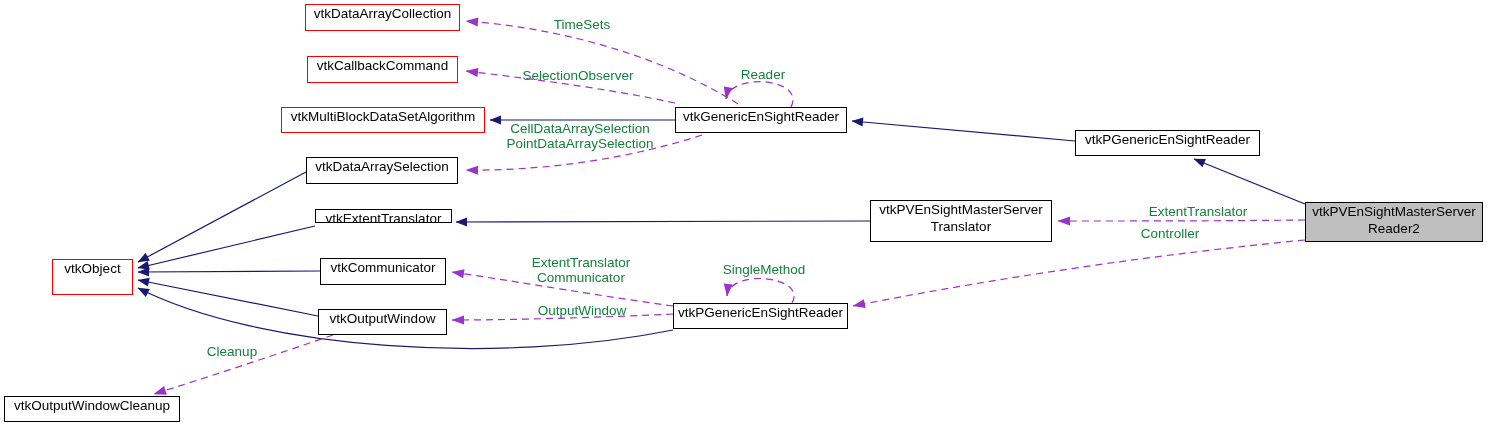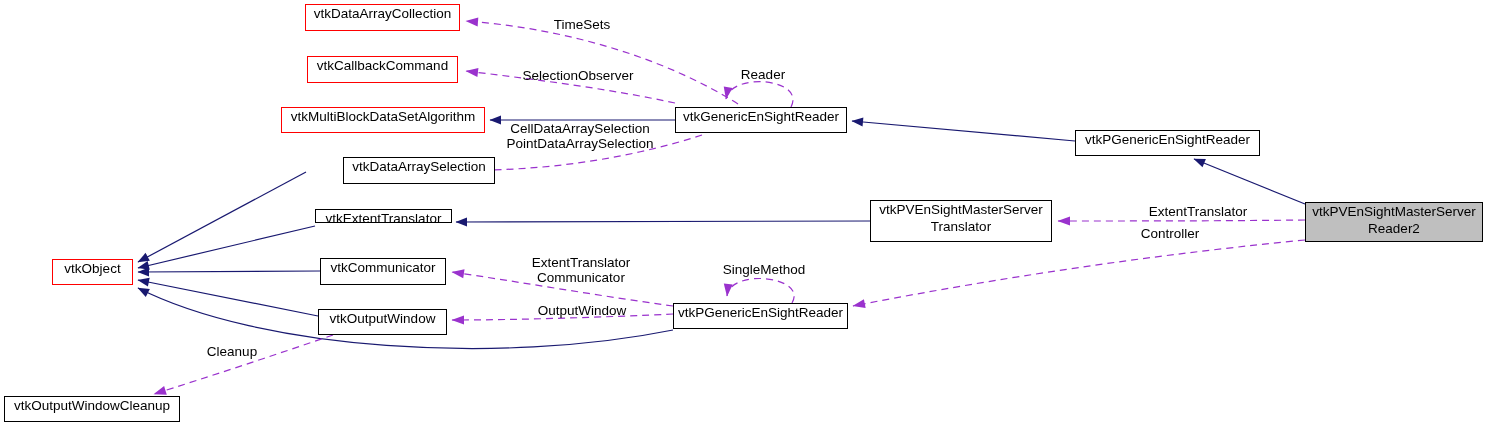--- a/index.html
+++ b/index.html
@@ -45,21 +45,21 @@
     cursor: pointer;
   }
   .node.truncated { border-color: #ff0000; }
   .node.focus { background: #bfbfbf; cursor: default; }
   .edge-label {
     position: absolute;
     transform: translate(-50%, -50%);
     text-align: center;
     font-size: 13.5px;
     line-height: 15px;
-    color: #000000;
+    color: #15803d;
     white-space: nowrap;
   }
 </style>
 </head>
 <body>
 
 <div id="canvas">
   <svg id="edges-layer" xmlns="http://www.w3.org/2000/svg">
     <defs>
       <marker id="arrow-inherit" markerUnits="userSpaceOnUse" markerWidth="14" markerHeight="12" refX="11.5" refY="5" orient="auto">
@@ -94,27 +94,27 @@
   <div id="nodes-layer">
       <div class="node truncated" style="left: 305px; top: 4px; width: 155px; height: 27px;">
         <div>vtkDataArrayCollection</div>
       </div>
       <div class="node truncated" style="left: 307px; top: 56px; width: 151px; height: 27px;">
         <div>vtkCallbackCommand</div>
       </div>
       <div class="node truncated" style="left: 281px; top: 107px; width: 204px; height: 26px;">
         <div>vtkMultiBlockDataSetAlgorithm</div>
       </div>
-      <div class="node" style="left: 306px; top: 157px; width: 152px; height: 27px; margin-left: 37px;">
+      <div class="node" style="left: 306px; top: 157px; width: 152px; height: 27px;">
         <div>vtkDataArraySelection</div>
       </div>
       <div class="node" style="left: 315px; top: 209px; width: 137px; height: 14px;">
         <div>vtkExtentTranslator</div>
       </div>
-      <div class="node truncated" style="left: 52px; top: 259px; width: 81px; height: 26px;">
+      <div class="node truncated" style="left: 52px; top: 259px; width: 81px; height: 36px;">
         <div>vtkObject</div>
       </div>
       <div class="node" style="left: 320px; top: 258px; width: 126px; height: 27px;">
         <div>vtkCommunicator</div>
       </div>
       <div class="node" style="left: 318px; top: 309px; width: 129px; height: 26px;">
         <div>vtkOutputWindow</div>
       </div>
       <div class="node" style="left: 4px; top: 396px; width: 176px; height: 26px;">
         <div>vtkOutputWindowCleanup</div>

